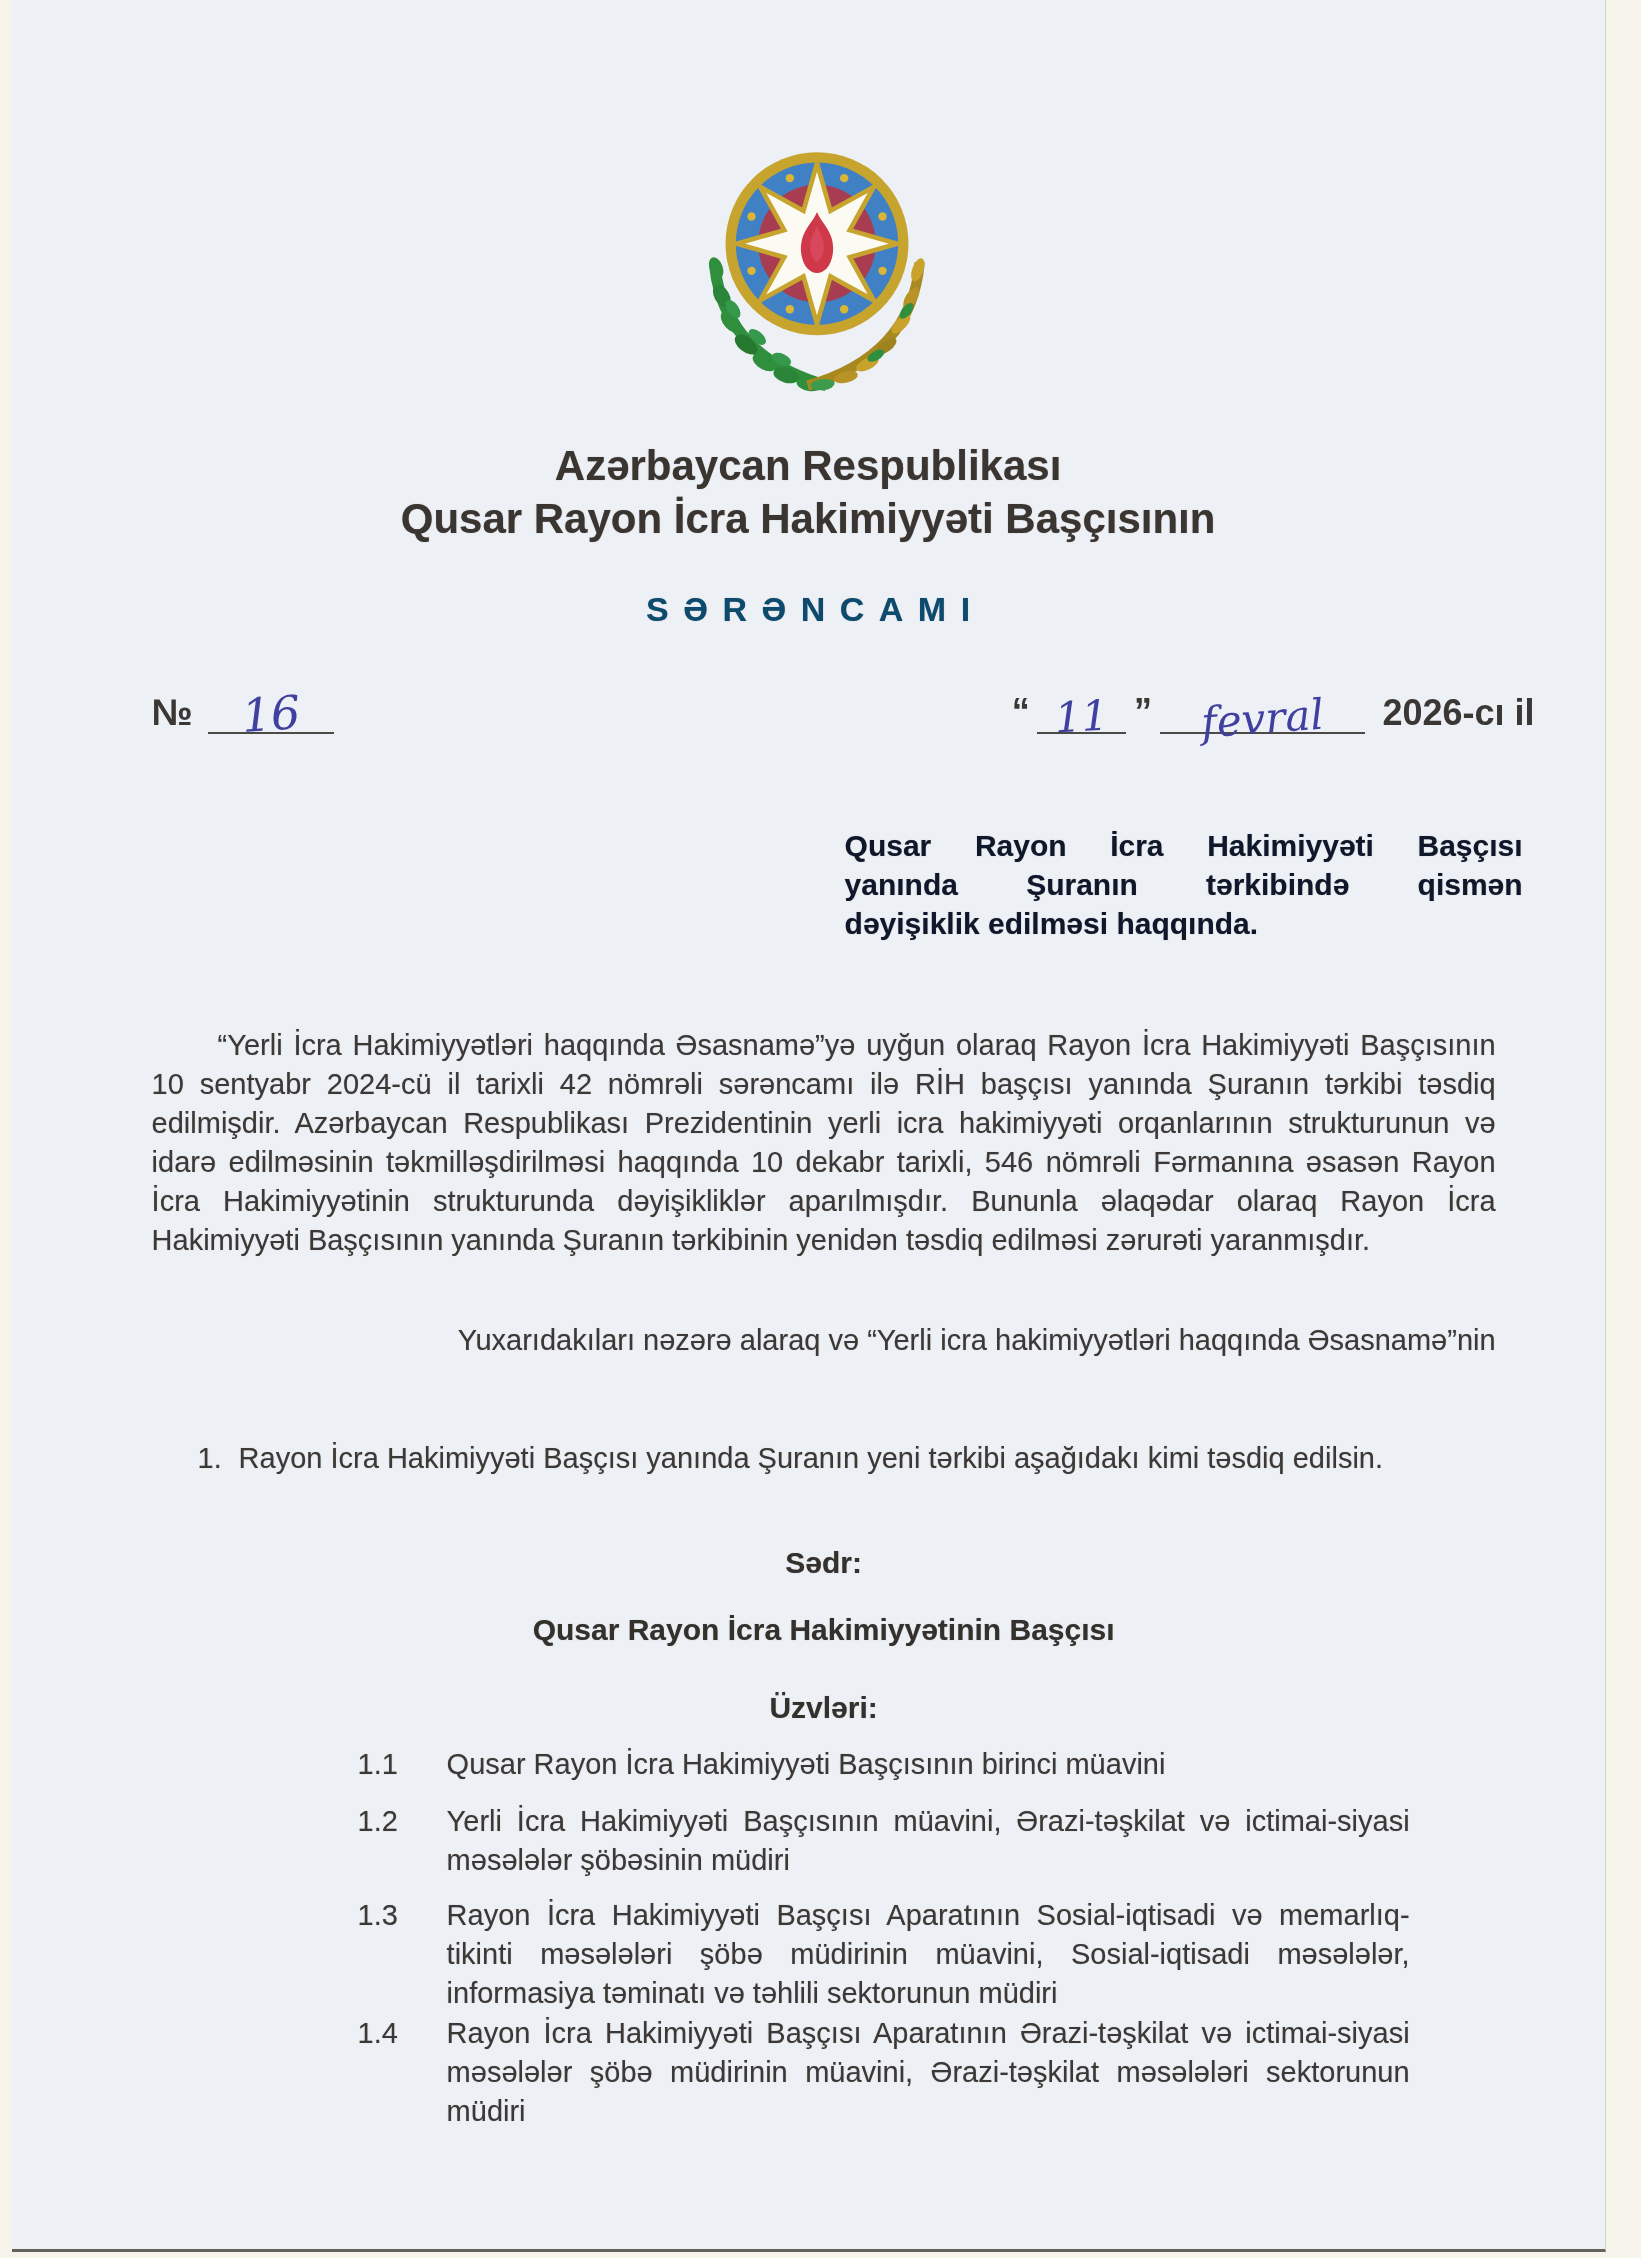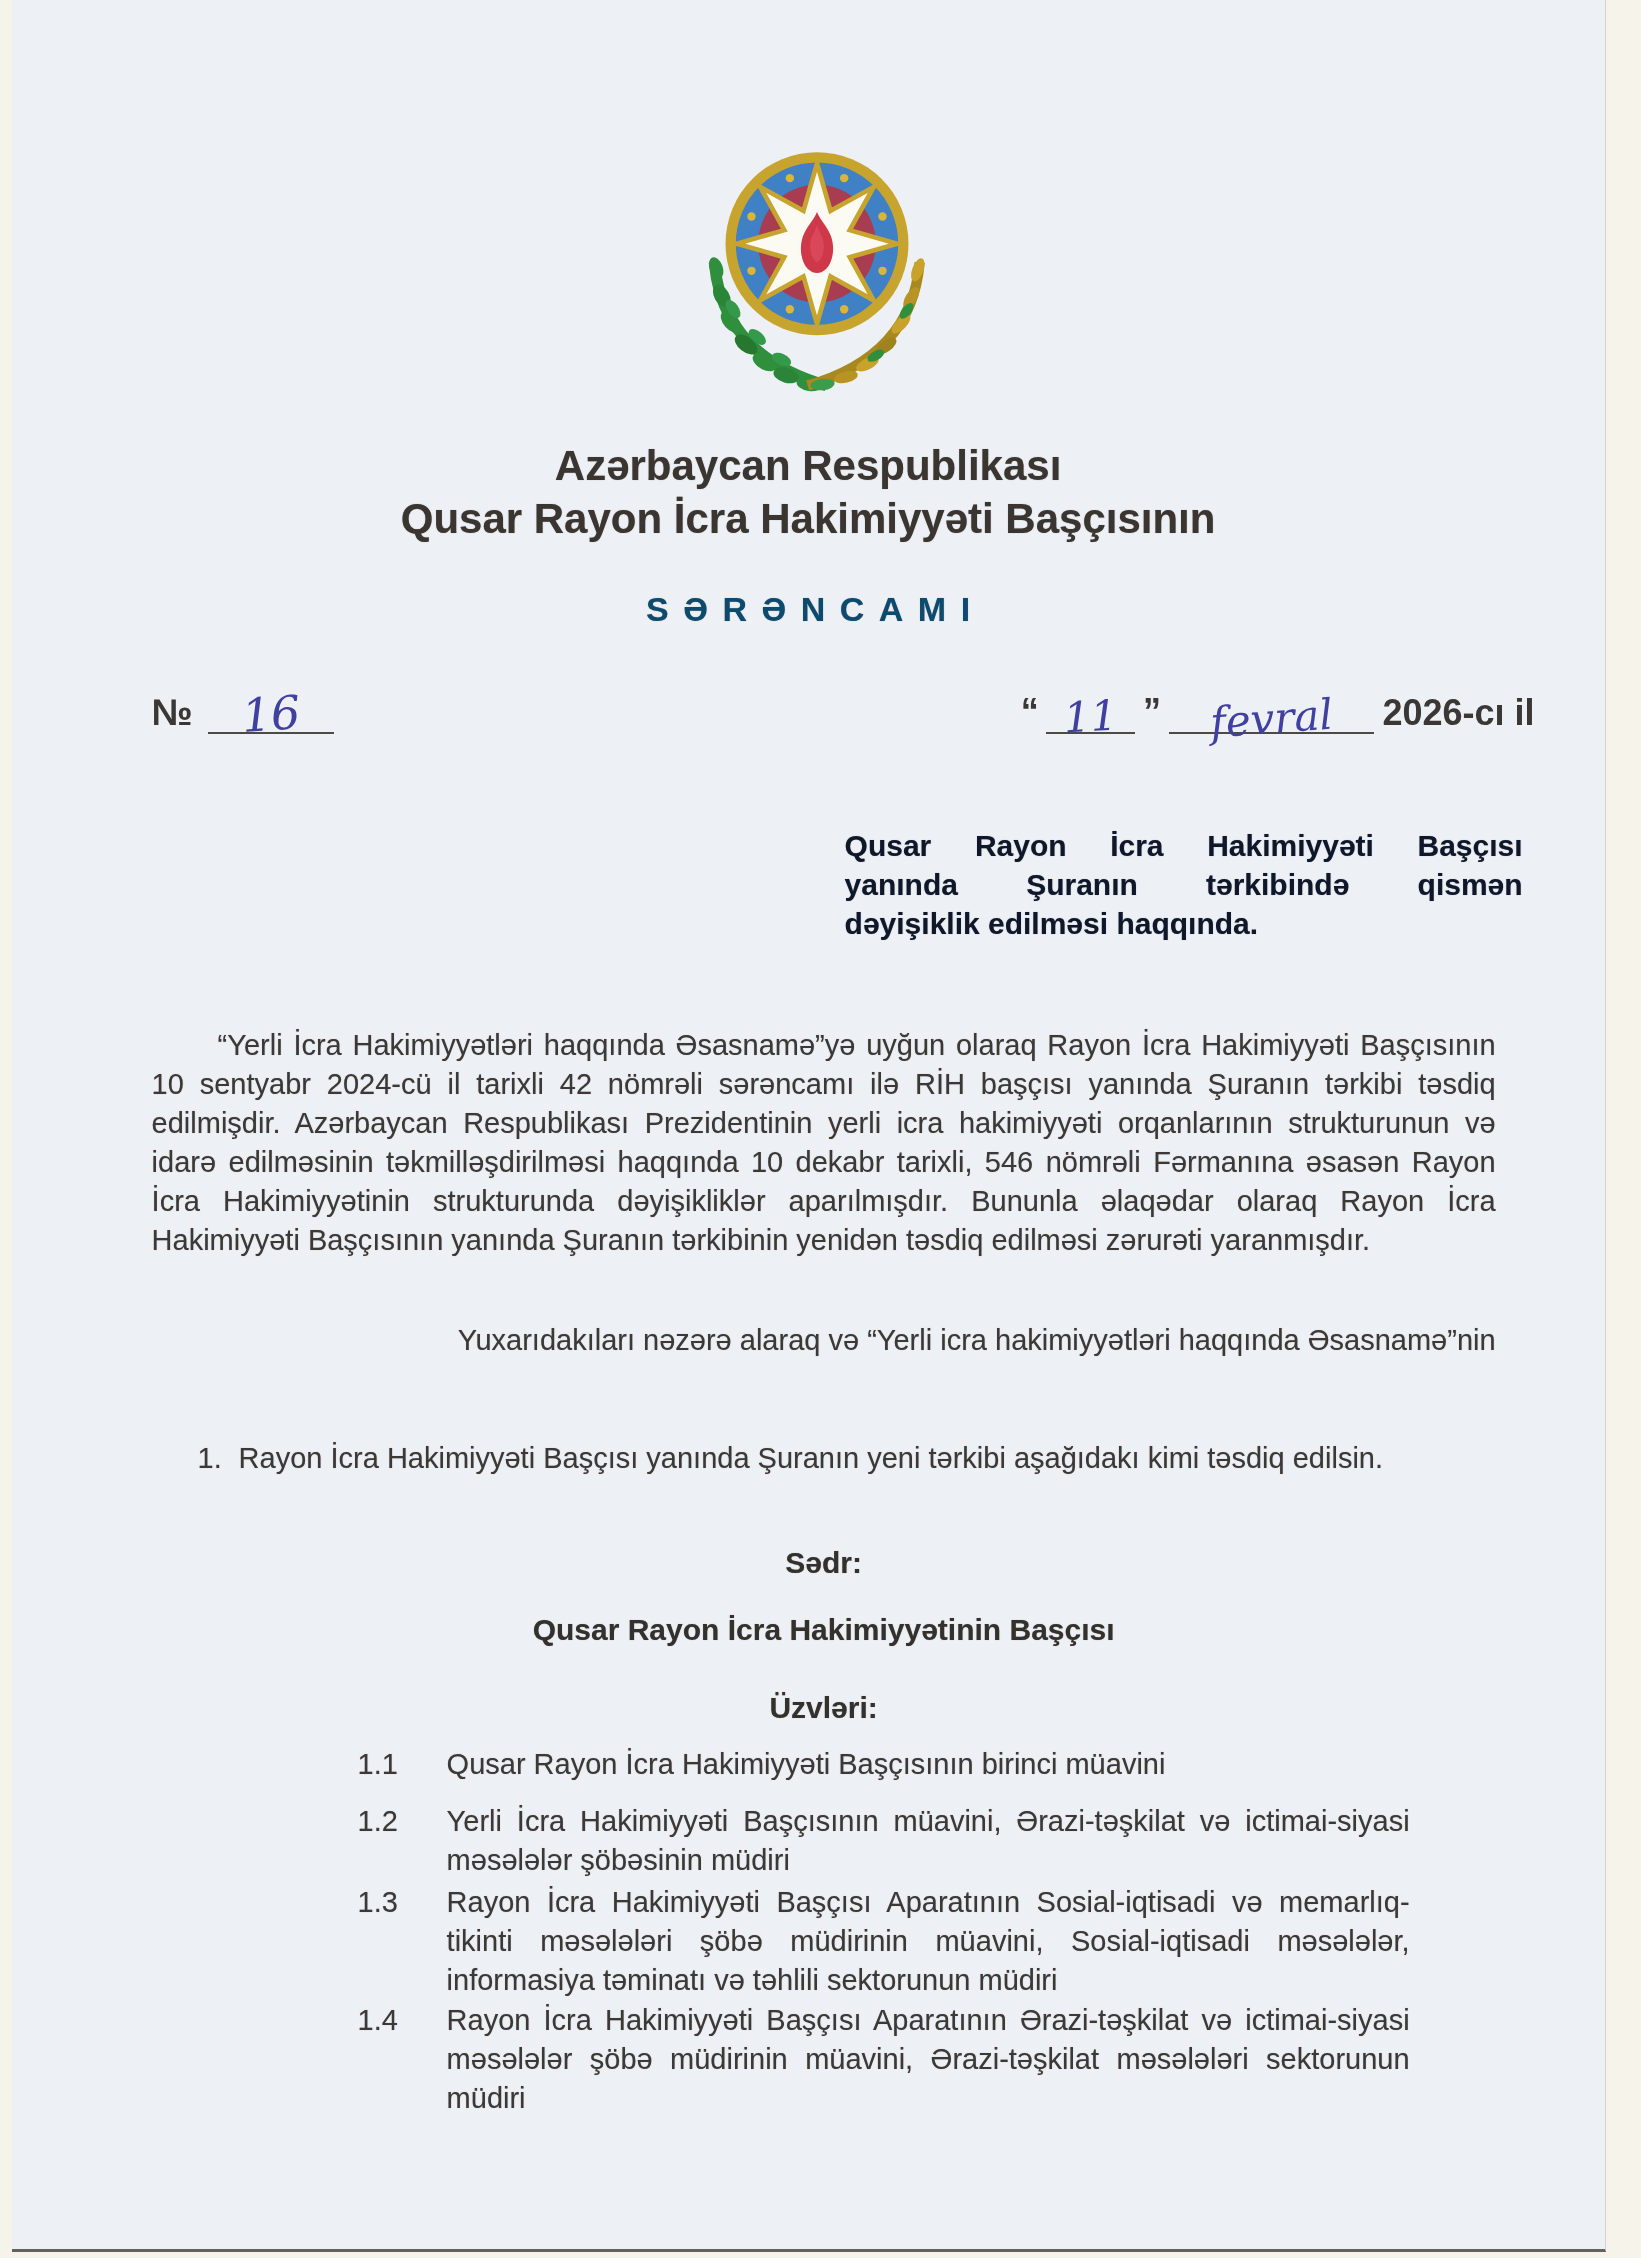--- a/index.html
+++ b/index.html
@@ -37,21 +37,21 @@
   .uline{position:relative;display:inline-block;border-bottom:2.9px solid #4b4a45;height:48px;}
   .hand{
     font-family:"DejaVu Serif",serif;font-style:italic;color:#4040a0;
     position:absolute;left:0;right:0;bottom:-8.7px;text-align:center;white-space:nowrap;
   }
   .u-no{width:126px;}  .u-no .hand{font-size:46px;transform:rotate(-4deg);}
   .date-row{position:absolute;right:70px;top:670px;display:flex;align-items:flex-end;gap:7.7px;height:64px;}
   .quote{font-size:36px;font-weight:700;color:#3a3734;line-height:44px;}
   .u-day{width:89px;}  .u-day .hand{font-size:42px;transform:rotate(-3deg);}
   .u-month{width:205px;} .u-month .hand{font-size:42px;transform:rotate(-4deg);bottom:-10.6px;}
-  .year{font-size:36px;font-weight:700;color:#3a3734;line-height:42px;margin-left:1px;}
+  .year{font-size:36px;font-weight:700;color:#3a3734;line-height:42px;margin-left:10px;}
 
   
   .subject{
     position:absolute;left:833px;top:826px;width:678px;
     font-size:30px;line-height:39px;font-weight:700;color:#0f172a;
     text-shadow:0 0 1px rgba(51,48,44,.4);
   }
   .subject .j-full{text-align:justify;text-align-last:justify;-moz-text-align-last:justify;}
 
   
@@ -78,21 +78,21 @@
   }
   .h-sedr{top:1543px;}
   .h-chair{top:1610px;}
   .h-uzv{top:1688px;}
 
   
   .members{position:absolute;left:346px;top:1745px;width:1052px;}
   .m-row{display:flex;font-size:29px;line-height:39px;color:#3b3835;text-shadow:0 0 1px rgba(59,56,53,.35);justify-content:space-between;}
   .m-row .m-num{width:89px;flex:0 0 89px;}
   .m-row .m-text{flex:1;text-align:justify;}
-  .mb19{margin-bottom:18.3px;} .mb16{margin-bottom:3px;} .mb1{margin-bottom:1px;}
+  .mb19{margin-bottom:18.3px;} .mb16{margin-bottom:16px;} .mb1{margin-bottom:1px;}
 </style>
 </head>
 <body>
 
 <div class="paper">
 
   <svg class="emblem" viewBox="-120 -110 240 300">
 
     <g>
       <path d="M-110,20 C-104,90 -60,132 10,152" stroke="#2f8f3c" stroke-width="12" fill="none"></path>

